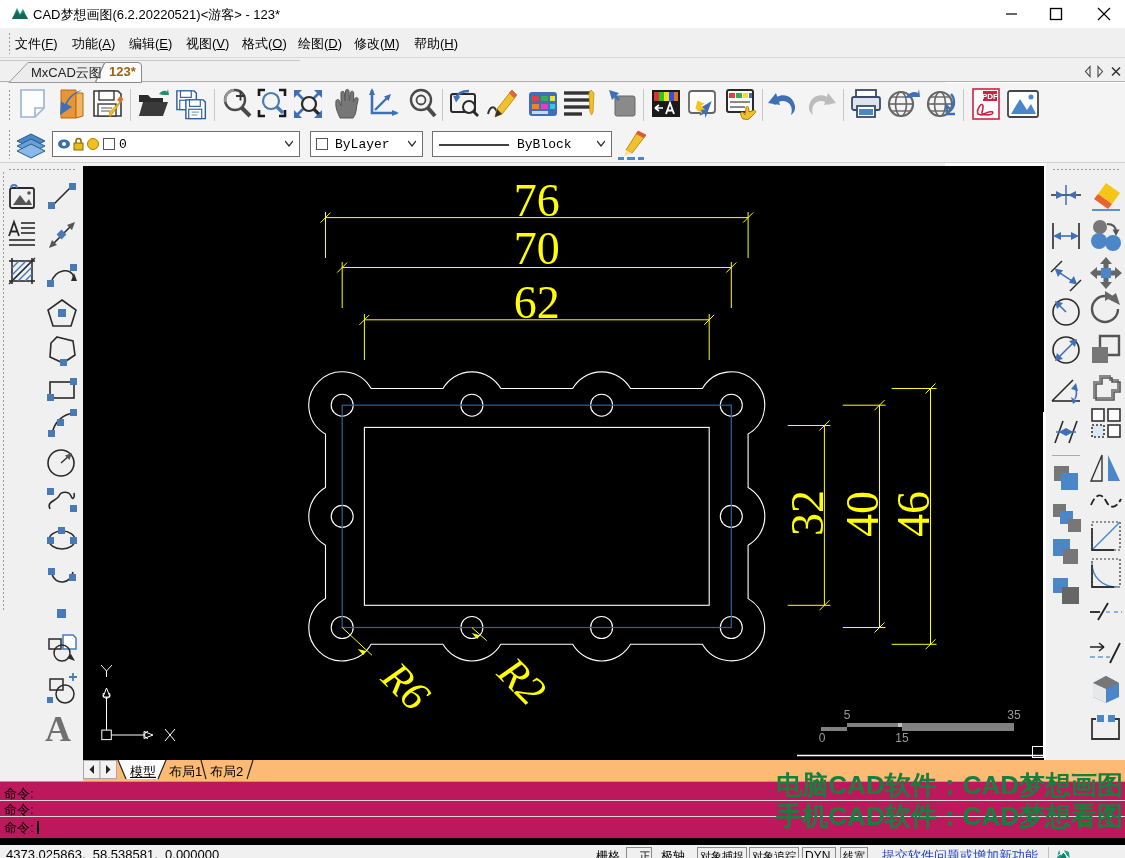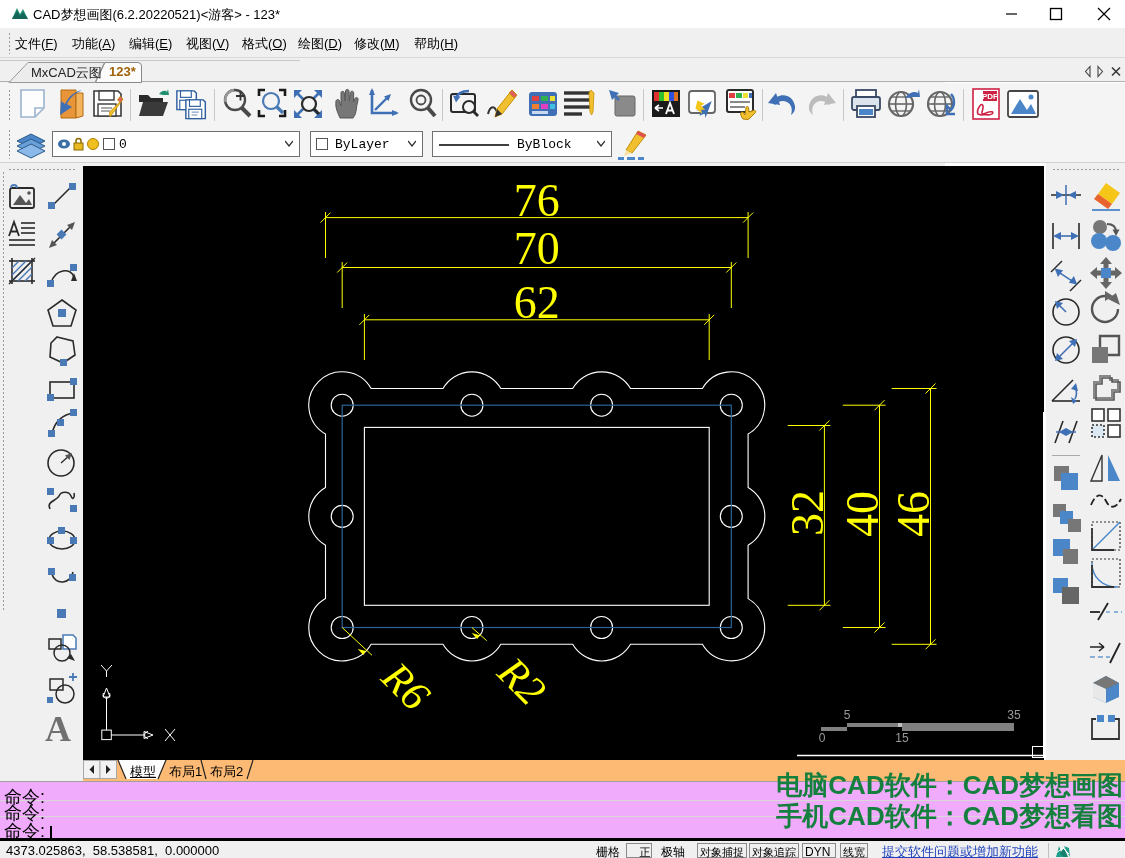--- a/index.html
+++ b/index.html
@@ -24,25 +24,25 @@
 .carrow { position:absolute; right:6px; top:7px; width:8px; height:8px; }
 
 #leftpanel { position:absolute; left:0; top:163px; width:83px; height:597px; background:#f0f0f0; }
 #rightpanel { position:absolute; left:1046px; top:163px; width:79px; height:597px; background:#f0f0f0; }
 
 #canvas { position:absolute; left:83px; top:166px; width:961px; height:594px; background:#000; }
 
 #layouttabs { position:absolute; left:83px; top:760px; width:1042px; height:21px; background:#fdba74; font-size:13px; }
 #botstrip { position:absolute; left:0; top:760px; width:83px; height:21px; background:#f0f0f0; }
 
-#cmdarea { position:absolute; left:0; top:781px; width:1125px; height:57px; background:#f0abfc; border-top:1px solid #a0a0a0; font-size:18px; color:#000; }
+#cmdarea { position:absolute; left:0; top:781px; width:1125px; height:57px; background:#be185d; border-top:1px solid #a0a0a0; font-size:13px; color:#000; }
 .cmdline { position:absolute; left:4px; }
 #overlay { position:absolute; left:700px; top:770px; width:423px; height:62px; color:#15803d; font-weight:bold; font-size:26px; text-align:right; line-height:31px; }
 
-#statusbar { position:absolute; left:0; top:838px; width:1125px; height:20px; background:#f0f0f0; font-size:12px; color:#000; border-top:3px solid #000000; }
+#statusbar { position:absolute; left:0; top:838px; width:1125px; height:20px; background:#f0f0f0; font-size:12px; color:#000; border-top:7px solid #000000; }
 .sbtn { position:absolute; top:2px; height:15px; border:1px solid #8a8a8a; background:#f0f0f0; padding:1px 2px 0 2px; font-size:11px; }
 .stxt { position:absolute; top:3px; }
 </style>
 </head>
 <body>
 <div id="app">
 
 <div id="titlebar">
   <svg class="icon" style="left:11px;top:5px" width="18" height="18" viewBox="0 0 18 18">
     <path d="M1 14 L6 3 L9 9 L12 4 L17 14 Z" fill="#1f8f6f"></path>

